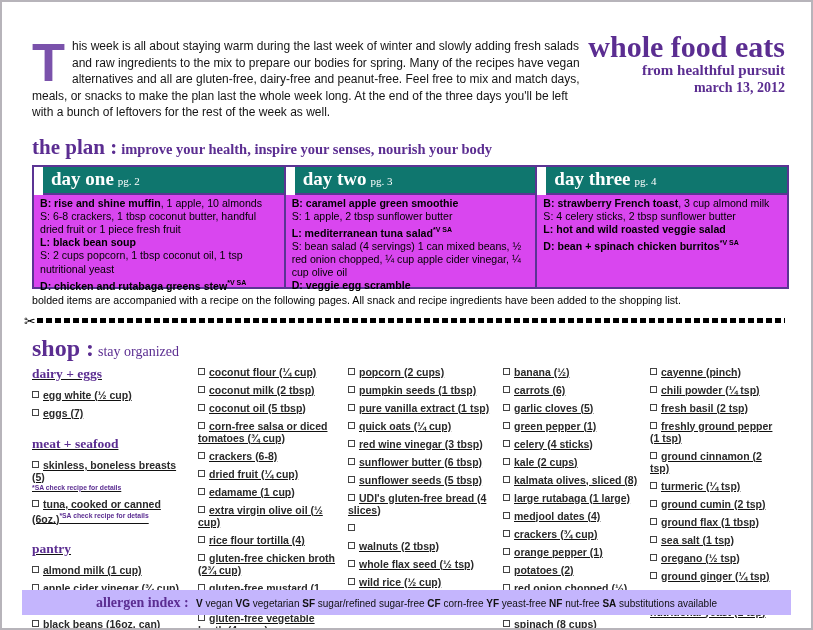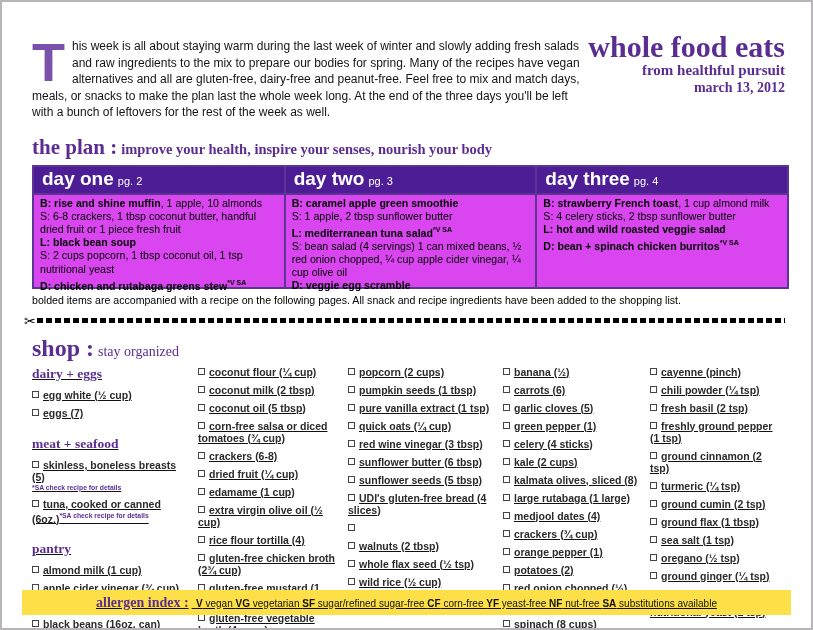--- a/index.html
+++ b/index.html
@@ -32,24 +32,25 @@
 
   
   .plan-heading { margin:14px 0 5px 0; font-family:"Liberation Serif", serif; color:#5b2d91; }
   .plan-title { font-size:21px; font-weight:bold; }
   .plan-tagline { font-size:14.5px; font-weight:bold; }
 
   .day-table { display:flex; width:757px; }
   .day-col { flex:1; border:2px solid #5b3494; margin-left:-2px; }
   .day-col:first-child { margin-left:0; }
   .day-head {
-    background:#4c1d95; color:#fff;
-    font-family:Liberation Sans, sans-serif;
+    background:#0f766e; color:#fff;
+    font-family:Liberation Serif, serif;
     padding:1px 8px 2px 8px; height:23px;
     border-bottom:2px solid #5b3494;
+    margin-left:9px;
   }
   .day-title { font-size:19px; font-weight:bold; }
   .day-pg { font-size:11px; margin-left:4px; }
   .day-body {
     background:#d946ef; height:86px;
     padding:2px 6px 4px 6px;
     font-size:10.6px; line-height:13.2px; color:#000;
   }
   .meal-line { margin:0; }
   .meal-line .b { font-weight:bold; }
@@ -87,23 +88,22 @@
     display:inline-block; width:5px; height:5px;
     border:1px solid #444; margin-right:4px;
     vertical-align:1px;
   }
   .item-note-block { display:block; font-size:6.8px; color:#5b2d91; line-height:8px; margin-top:1px; }
   .item-note-sup { font-size:6.8px; color:#5b2d91; vertical-align:super; }
 
   
   .allergen {
     position:absolute; left:20px; right:20px; bottom:13px;
-    background:#fde047; text-align:center;
+    background:#c4b5fd; text-align:center;
     padding:3px 0 4px 0;
-    text-decoration:underline;
   }
   .allergen-label {
     font-family:"Liberation Serif", serif;
     font-size:14px; font-weight:bold; color:#5b2d91;
     margin-right:3px;
   }
   .allergen-codes { font-size:10px; color:#111; }
   .allergen-codes b { font-weight:bold; }
 </style>
 </head>
@@ -144,21 +144,21 @@
           <p class="meal-line"><span class="b">B: caramel apple green smoothie</span></p>
           <p class="meal-line"><span>S: 1 apple, 2 tbsp sunflower butter</span></p>
           <p class="meal-line"><span class="b">L: mediterranean tuna salad</span><sup class="b">*V SA</sup></p>
           <p class="meal-line"><span>S: bean salad (4 servings) 1 can mixed beans, ½ red onion chopped, ¼ cup apple cider vinegar, ¼ cup olive oil</span></p>
           <p class="meal-line"><span class="b">D: veggie egg scramble</span></p>
         </div>
       </div>
       <div class="day-col">
         <div class="day-head"><span class="day-title">day three</span><span class="day-pg">pg. 4</span></div>
         <div class="day-body">
-          <p class="meal-line"><span class="b">B: strawberry French toast</span><span>, 1 cup almond milk</span></p>
+          <p class="meal-line"><span class="b">B: strawberry French toast</span><span>, 3 cup almond milk</span></p>
           <p class="meal-line"><span>S: 4 celery sticks, 2 tbsp sunflower butter</span></p>
           <p class="meal-line"><span class="b">L: hot and wild roasted veggie salad</span></p>
           <p class="meal-line"><span class="b">D: bean + spinach chicken burritos</span><sup class="b">*V SA</sup></p>
         </div>
       </div>
     </div>
 
   <p class="plan-note">bolded items are accompanied with a recipe on the following pages. All snack and recipe ingredients have been added to the shopping list.</p>
 
   <div class="cutline">

